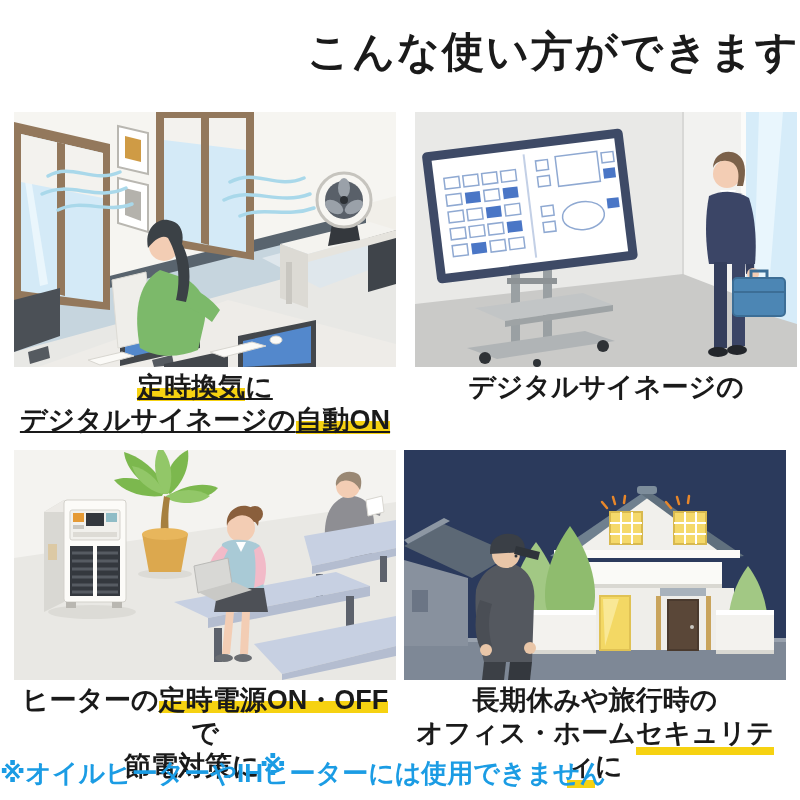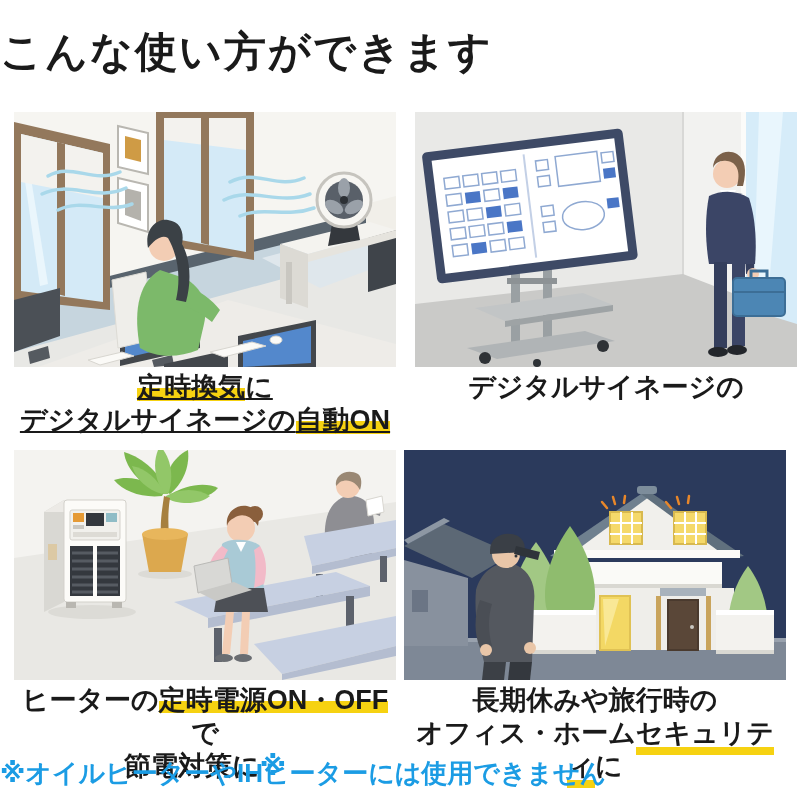--- a/index.html
+++ b/index.html
@@ -1,18 +1,18 @@
 <!DOCTYPE html>
 <html style="--ink: #1a1a1a; --highlight: #f6d211; --note_blue: #1b9ce4;"><head>
 <meta charset="utf-8">
 <style>
   html,body{margin:0;padding:0;background:#fff;}
   .page{position:relative;width:800px;height:800px;background:#fff;overflow:hidden;
         font-family:"Liberation Sans","DejaVu Sans",sans-serif;color:var(--ink,#1a1a1a);}
-  .title{position:absolute;left:0;top:24px;width:100%;margin:0;text-align:left;
+  .title{position:absolute;left:0;top:24px;width:100%;margin:0;text-align:right;
          font-size:42px;font-weight:bold;letter-spacing:2px;color:var(--ink,#1a1a1a);}
   .card{position:absolute;width:382px;margin:0;}
   .card svg{display:block;}
   .c1{left:14px;top:112px;text-decoration:underline;}
   .c2{left:404px;top:112px;padding-left:11px;}
   .c3{left:14px;top:450px;}
   .c4{left:404px;top:450px;}
   .cap{margin-top:4px;text-align:center;font-size:27px;font-weight:bold;line-height:33px;}
   .hl{background-image:linear-gradient(to bottom,transparent 52%,var(--highlight,#f6d211) 52%,
       var(--highlight,#f6d211) 95%,transparent 95%);}

